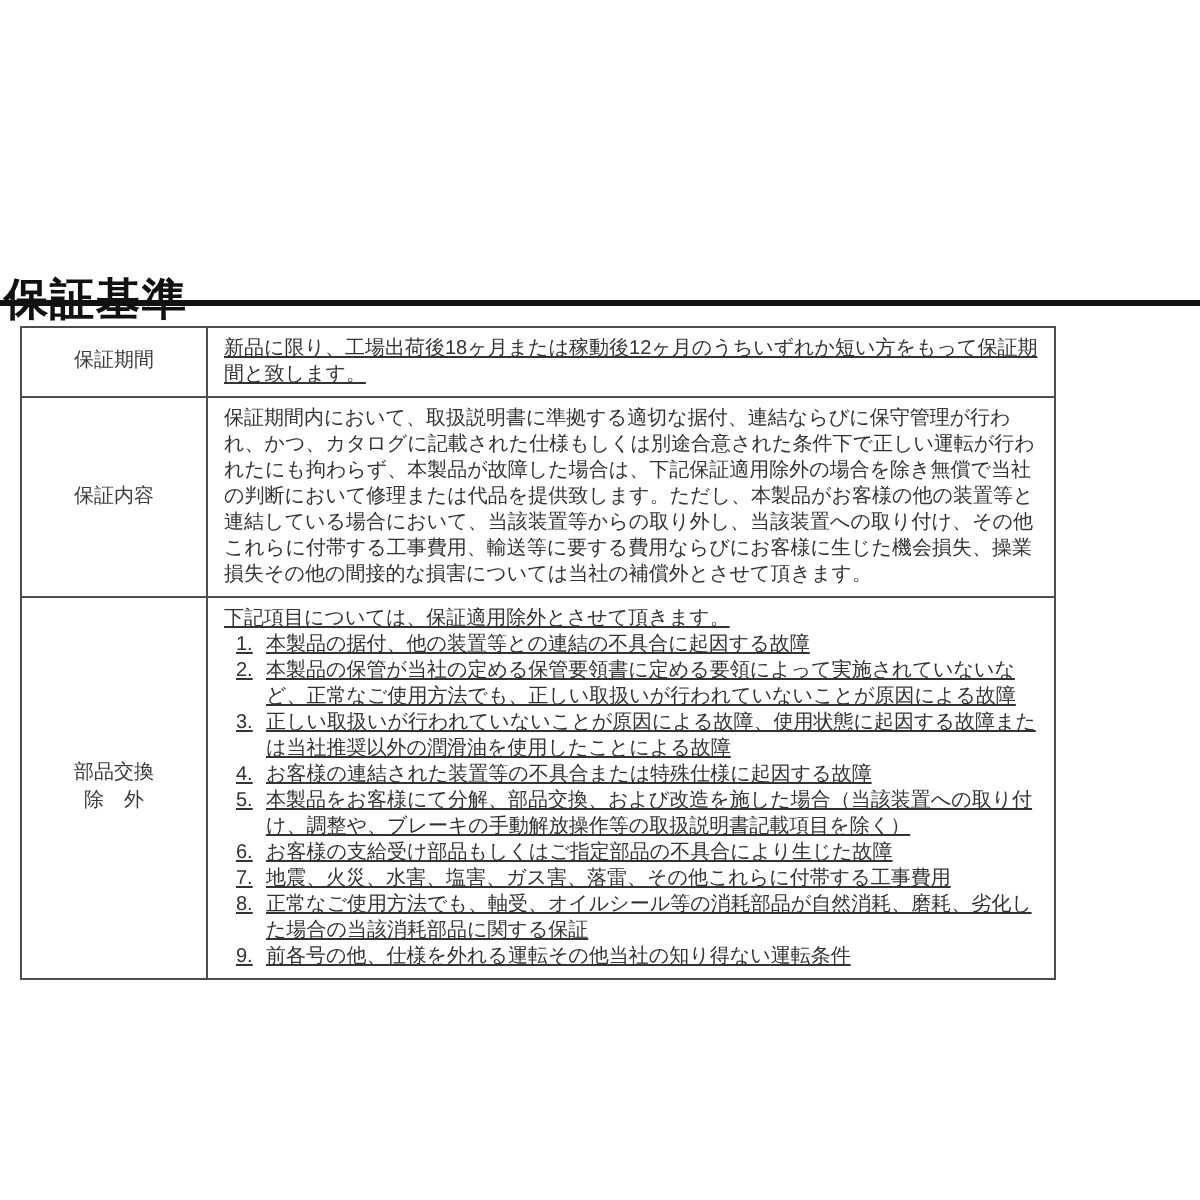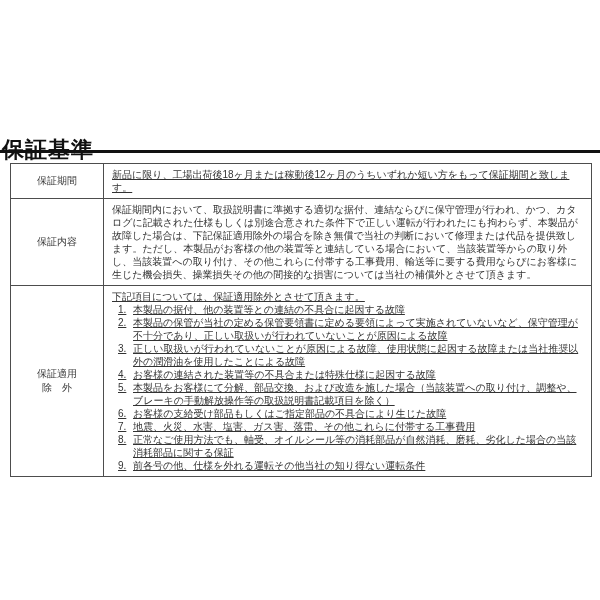--- a/index.html
+++ b/index.html
@@ -36,21 +36,21 @@
     left: 0;
     top: 150px;
     width: 600px;
     height: 3px;
     background: #111111;
   }
   table.warranty {
     position: absolute;
     left: 10px;
     top: 163px;
-    width: 582px;
+    width: 518px;
     border-collapse: collapse;
     table-layout: fixed;
     font-size: 10px;
     color: #333333;
   }
   table.warranty td {
     border: 1px solid #4d4d4d;
     vertical-align: middle;
   }
   td.label-cell {
@@ -118,33 +118,33 @@
         <td class="content-cell">新品に限り、工場出荷後18ヶ月または稼動後12ヶ月のうちいずれか短い方をもって保証期間と致します。</td>
       </tr>
 
       <tr class="row-coverage">
         <td class="label-cell">保証内容</td>
         <td class="content-cell">保証期間内において、取扱説明書に準拠する適切な据付、連結ならびに保守管理が行われ、かつ、カタログに記載された仕様もしくは別途合意された条件下で正しい運転が行われたにも拘わらず、本製品が故障した場合は、下記保証適用除外の場合を除き無償で当社の判断において修理または代品を提供致します。ただし、本製品がお客様の他の装置等と連結している場合において、当該装置等からの取り外し、当該装置への取り付け、その他これらに付帯する工事費用、輸送等に要する費用ならびにお客様に生じた機会損失、操業損失その他の間接的な損害については当社の補償外とさせて頂きます。</td>
       </tr>
 
       <tr class="row-exclusions">
         <td class="label-cell">
-          <span class="label-line">保証適用</span>
+          <span class="label-line">部品交換</span>
           <span class="label-line">除　外</span>
         </td>
         <td class="content-cell">
           <div class="excl-intro">下記項目については、保証適用除外とさせて頂きます。</div>
           <ul class="excl-list">
             <li class="excl-item">
               <span class="excl-num">1.</span>
               <span class="excl-text">本製品の据付、他の装置等との連結の不具合に起因する故障</span>
             </li>
             <li class="excl-item">
               <span class="excl-num">2.</span>
-              <span class="excl-text">本製品の保管が当社の定める保管要領書に定める要領によって実施されていないなど、保守管理が不十分であり、正しい取扱いが行われていないことが原因による故障</span>
+              <span class="excl-text">本製品の保管が当社の定める保管要領書に定める要領によって実施されていないなど、正常なご使用方法でも、正しい取扱いが行われていないことが原因による故障</span>
             </li>
             <li class="excl-item">
               <span class="excl-num">3.</span>
               <span class="excl-text">正しい取扱いが行われていないことが原因による故障、使用状態に起因する故障または当社推奨以外の潤滑油を使用したことによる故障</span>
             </li>
             <li class="excl-item">
               <span class="excl-num">4.</span>
               <span class="excl-text">お客様の連結された装置等の不具合または特殊仕様に起因する故障</span>
             </li>
             <li class="excl-item">

